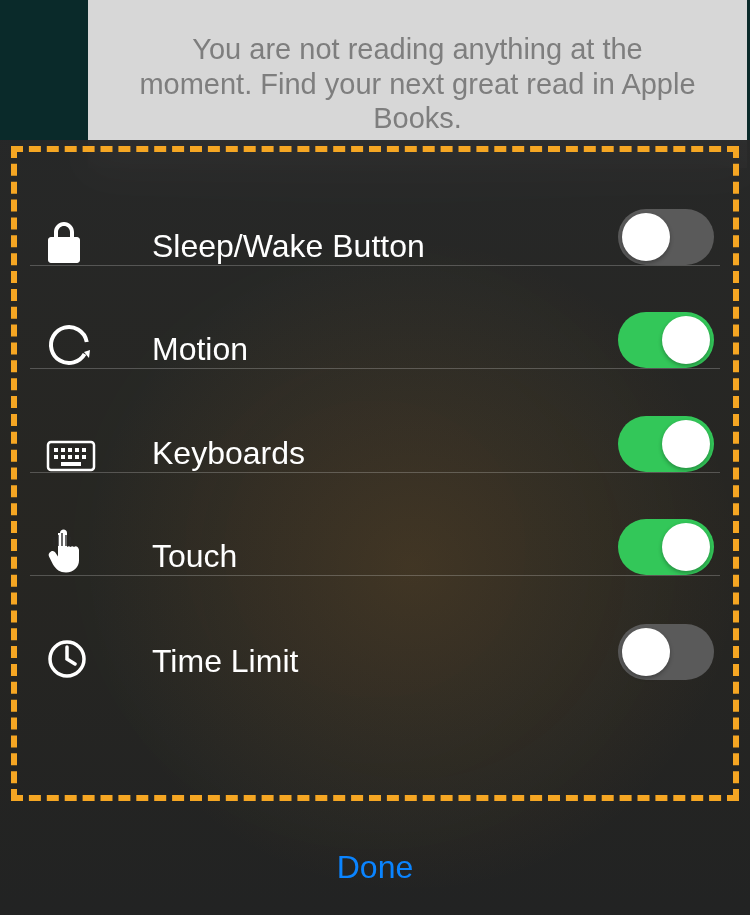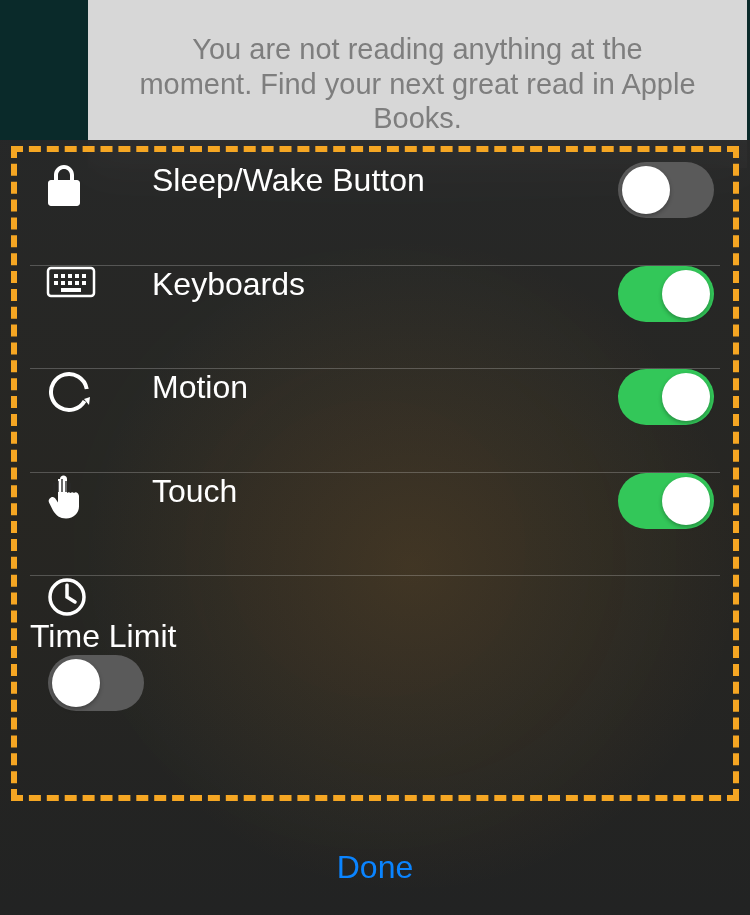--- a/index.html
+++ b/index.html
@@ -48,25 +48,25 @@
     border:6px dashed #f5a623;
     pointer-events:none;
   }
   .list {
     position:absolute;
     top:22px; left:30px; right:30px;
     color:#fff;
   }
   .row {
     display:flex;
-    align-items:flex-start;
+    align-items:flex-end;
     height:103.5px;
     border-bottom:1px solid rgba(255,255,255,0.22);
   }
-  .row:last-child { border-bottom:none;flex-direction:column; }
+  .row:last-child { border-bottom:none; }
   .icon-col {
     width:122px;
     display:flex;
     align-items:center;
     justify-content:flex-start;
     padding-left:16px;
     color:#fff;
   }
   .icon-col svg { display:block; }
   .label-col {
@@ -138,20 +138,35 @@
           </svg>
       </div>
       <div class="label-col">Sleep/Wake Button</div>
       <div class="toggle-col">
         <div class="toggle">
             <div class="knob"></div>
           </div>
       </div>
     </div>
 
+
+    <div class="row">
+      <div class="icon-col">
+        <svg width="46" height="46" viewBox="0 0 46 46" fill="none" stroke="currentColor" stroke-width="4">
+            <circle cx="23" cy="23" r="18" stroke-dasharray="100 20" transform="rotate(30 23 23)"></circle>
+            <path d="M38 30 l6 -2 l-1 8 z" fill="currentColor" stroke="none"></path>
+          </svg>
+      </div>
+      <div class="label-col">Motion</div>
+      <div class="toggle-col">
+        <div class="toggle on">
+            <div class="knob"></div>
+          </div>
+      </div>
+    </div>
 
     <div class="row">
       <div class="icon-col">
         <svg width="50" height="32" viewBox="0 0 50 32" fill="none" stroke="currentColor" stroke-width="2.5">
             <rect x="2" y="2" width="46" height="28" rx="3"></rect>
             <g fill="currentColor" stroke="none">
               <rect x="8" y="8" width="4" height="4"></rect>
               <rect x="15" y="8" width="4" height="4"></rect>
               <rect x="22" y="8" width="4" height="4"></rect>
               <rect x="29" y="8" width="4" height="4"></rect>
@@ -168,35 +183,20 @@
       <div class="label-col">Keyboards</div>
       <div class="toggle-col">
         <div class="toggle on">
             <div class="knob"></div>
           </div>
       </div>
     </div>
 
     <div class="row">
       <div class="icon-col">
-        <svg width="46" height="46" viewBox="0 0 46 46" fill="none" stroke="currentColor" stroke-width="4">
-            <circle cx="23" cy="23" r="18" stroke-dasharray="100 20" transform="rotate(30 23 23)"></circle>
-            <path d="M38 30 l6 -2 l-1 8 z" fill="currentColor" stroke="none"></path>
-          </svg>
-      </div>
-      <div class="label-col">Motion</div>
-      <div class="toggle-col">
-        <div class="toggle on">
-            <div class="knob"></div>
-          </div>
-      </div>
-    </div>
-
-    <div class="row">
-      <div class="icon-col">
         <svg width="36" height="48" viewBox="0 0 36 48" fill="currentColor">
             <path d="M14 6c0-2 1.5-3.5 3.5-3.5S21 4 21 6v14c1-1 2.5-1 3.5 0 1-1 2.5-1 3.5 0 1-1 2.5-1 3.5 0 1 1 1.5 2.3 1.5 3.5v10c0 6-5 12-13 12-6 0-10-3-13-8l-4-8c-1-2 0-4 2-5s4 0 5 2l2 3V6z"></path>
             <path d="M8 10 v9 M12 8 v11 M16 6 v13 M20 8 v11 M24 10 v9" stroke="#2a2a2a" stroke-width="1.4"></path>
           </svg>
       </div>
       <div class="label-col">Touch</div>
       <div class="toggle-col">
         <div class="toggle on">
             <div class="knob"></div>
           </div>

